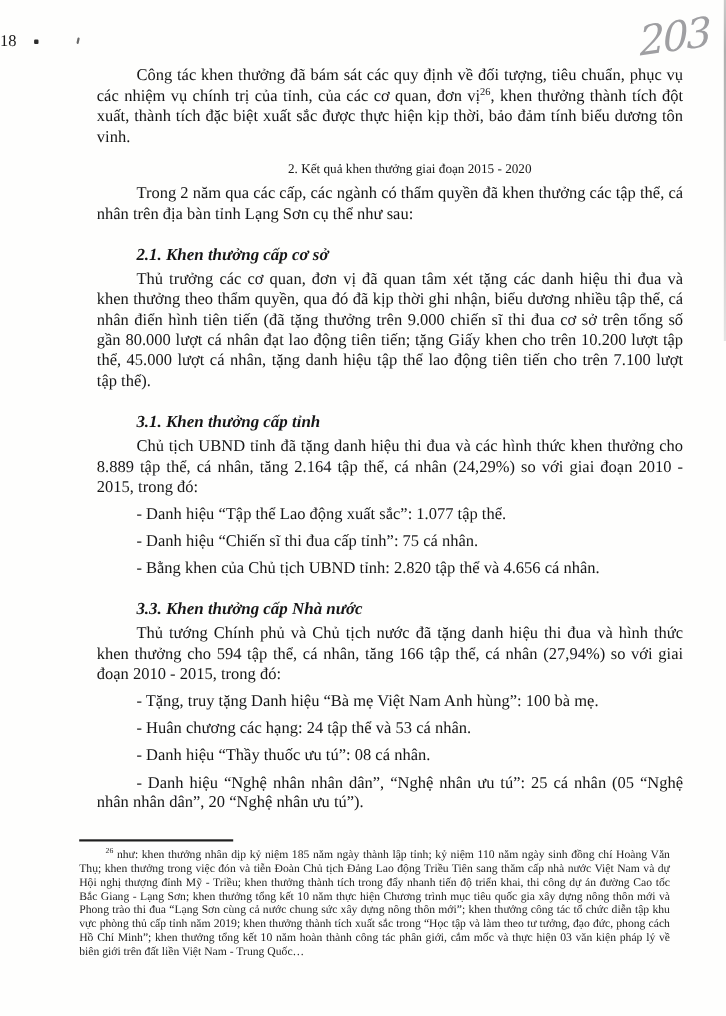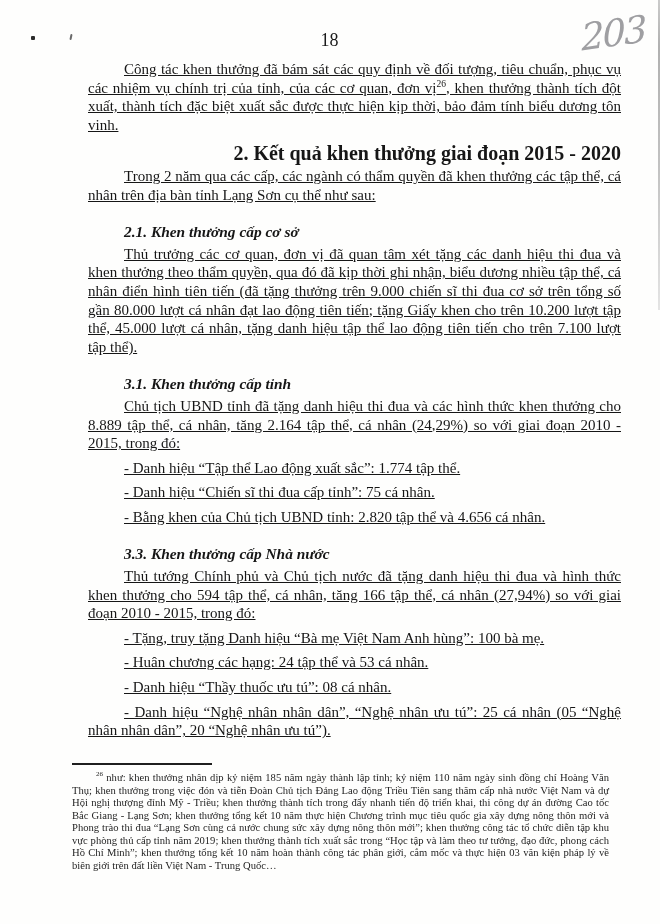--- a/index.html
+++ b/index.html
@@ -10,22 +10,21 @@
     margin: 0 auto;
     background: #fefefd;
     overflow: hidden;
     font-family: "Liberation Serif", "DejaVu Serif", serif;
     color: #161616;
   }
   
   .page-number {
     position: absolute;
     top: 30px; left: 0; right: 1px;
-    text-align: center;
-    font-size: 18px;
+    font-size: 15px;
     color: #1a1a1a;
   }
   .handwritten {
     position: absolute;
     top: 12px; right: 14px;
     font-size: 37px;
     color: #8f8f93;
     font-style: italic;
     font-family: "DejaVu Serif", serif;
     transform: rotate(-8deg) skewX(-6deg);
@@ -49,28 +48,28 @@
   }
   
   .content {
     position: absolute;
     left: 88px; top: 60px;
     width: 533px;
     font-size: 15px;
     line-height: 18.6px;
     text-align: justify;
   }
-  .content p { margin: 0; text-indent: 36px; text-decoration: underline; }
+  .content p { margin: 0; text-indent: 36px; }
   .content sup { font-size: 9.5px; line-height: 0; }
   h2.doc-heading {
-    font-size: 20px;
-    font-weight: bold;
+    font-size: 12px;
+    font-weight: normal;
     margin: 10px 0 4px 0;
     text-indent: 36px;
-    text-align: right;
+    text-align: center;
     line-height: 18.6px;
   }
   h3.doc-subheading {
     font-size: 15.4px;
     font-weight: bold;
     font-style: italic;
     margin: 19px 0 3px 0;
     text-indent: 36px;
     text-align: left;
     line-height: 18.6px;
@@ -119,21 +118,21 @@
     <p>Trong 2 năm qua các cấp, các ngành có thẩm quyền đã khen thưởng các tập thể, cá nhân trên địa bàn tỉnh Lạng Sơn cụ thể như sau:</p>
 
     <h3 class="doc-subheading">2.1. Khen thưởng cấp cơ sở</h3>
 
     <p>Thủ trưởng các cơ quan, đơn vị đã quan tâm xét tặng các danh hiệu thi đua và khen thưởng theo thẩm quyền, qua đó đã kịp thời ghi nhận, biểu dương nhiều tập thể, cá nhân điển hình tiên tiến (đã tặng thưởng trên 9.000 chiến sĩ thi đua cơ sở trên tổng số gần 80.000 lượt cá nhân đạt lao động tiên tiến; tặng Giấy khen cho trên 10.200 lượt tập thể, 45.000 lượt cá nhân, tặng danh hiệu tập thể lao động tiên tiến cho trên 7.100 lượt tập thể).</p>
 
     <h3 class="doc-subheading">3.1. Khen thưởng cấp tỉnh</h3>
 
     <p>Chủ tịch UBND tỉnh đã tặng danh hiệu thi đua và các hình thức khen thưởng cho 8.889 tập thể, cá nhân, tăng 2.164 tập thể, cá nhân (24,29%) so với giai đoạn 2010 - 2015, trong đó:</p>
 
-    <p class="bullet">- Danh hiệu “Tập thể Lao động xuất sắc”: 1.774 tập thể.</p>
+    <p class="bullet">- Danh hiệu “Tập thể Lao động xuất sắc”: 1.077 tập thể.</p>
     <p class="bullet">- Danh hiệu “Chiến sĩ thi đua cấp tỉnh”: 75 cá nhân.</p>
     <p class="bullet">- Bằng khen của Chủ tịch UBND tỉnh: 2.820 tập thể và 4.656 cá nhân.</p>
 
     <h3 class="doc-subheading">3.3. Khen thưởng cấp Nhà nước</h3>
 
     <p>Thủ tướng Chính phủ và Chủ tịch nước đã tặng danh hiệu thi đua và hình thức khen thưởng cho 594 tập thể, cá nhân, tăng 166 tập thể, cá nhân (27,94%) so với giai đoạn 2010 - 2015, trong đó:</p>
 
     <p class="bullet">- Tặng, truy tặng Danh hiệu “Bà mẹ Việt Nam Anh hùng”: 100 bà mẹ.</p>
     <p class="bullet">- Huân chương các hạng: 24 tập thể và 53 cá nhân.</p>
     <p class="bullet">- Danh hiệu “Thầy thuốc ưu tú”: 08 cá nhân.</p>

